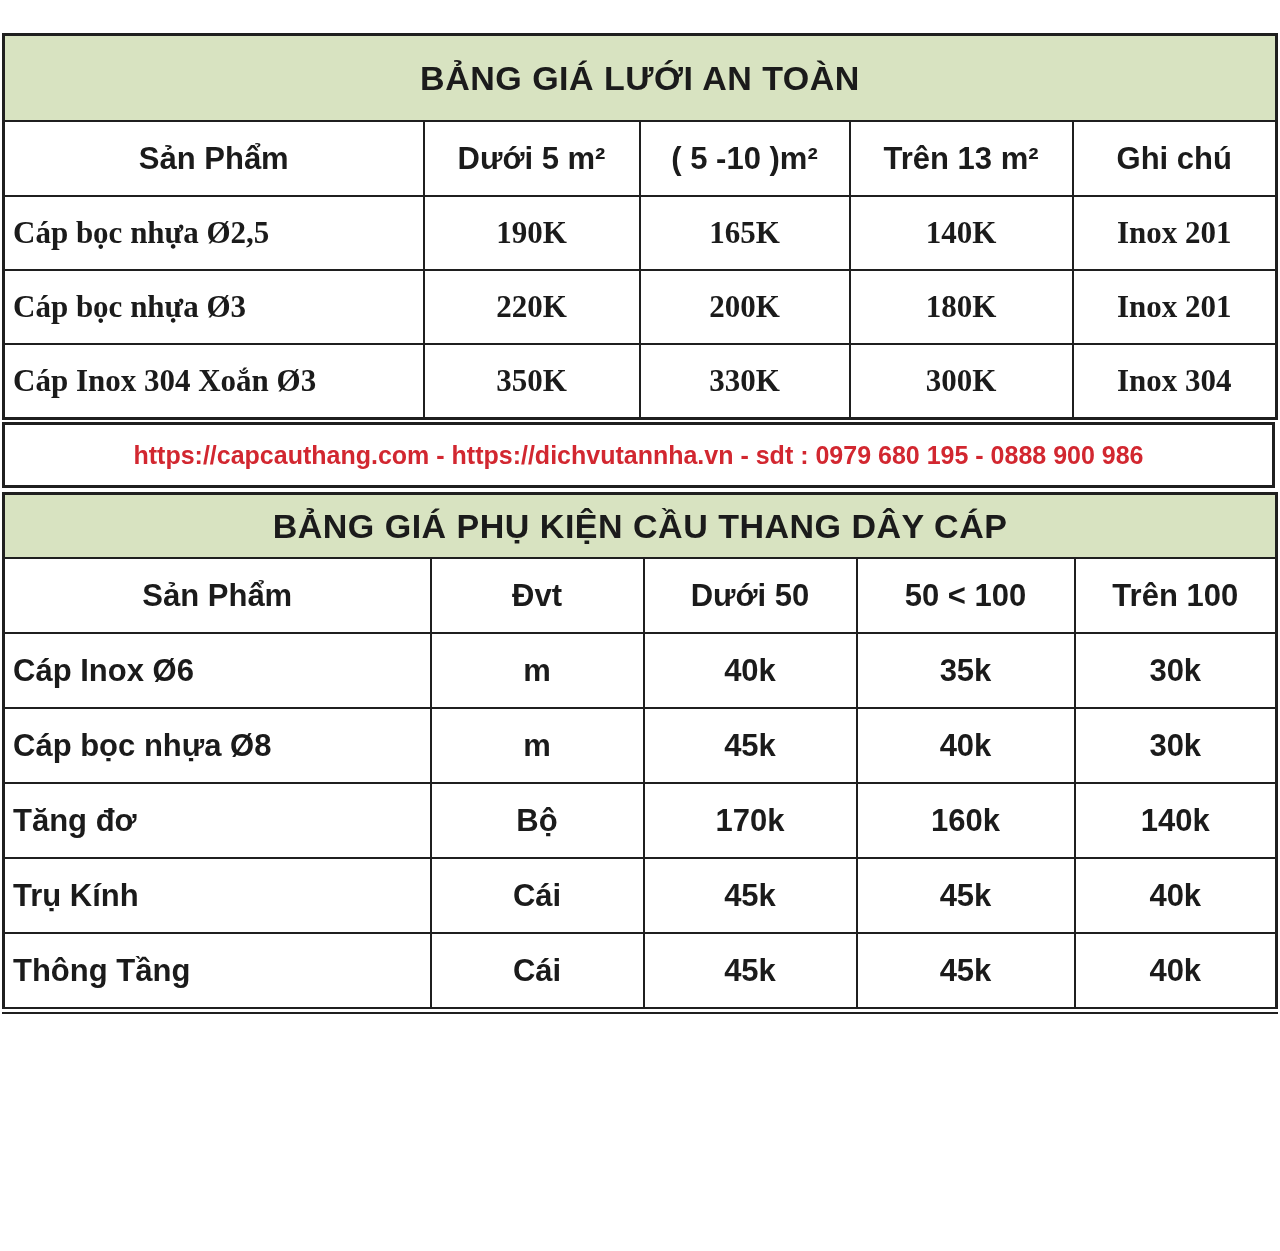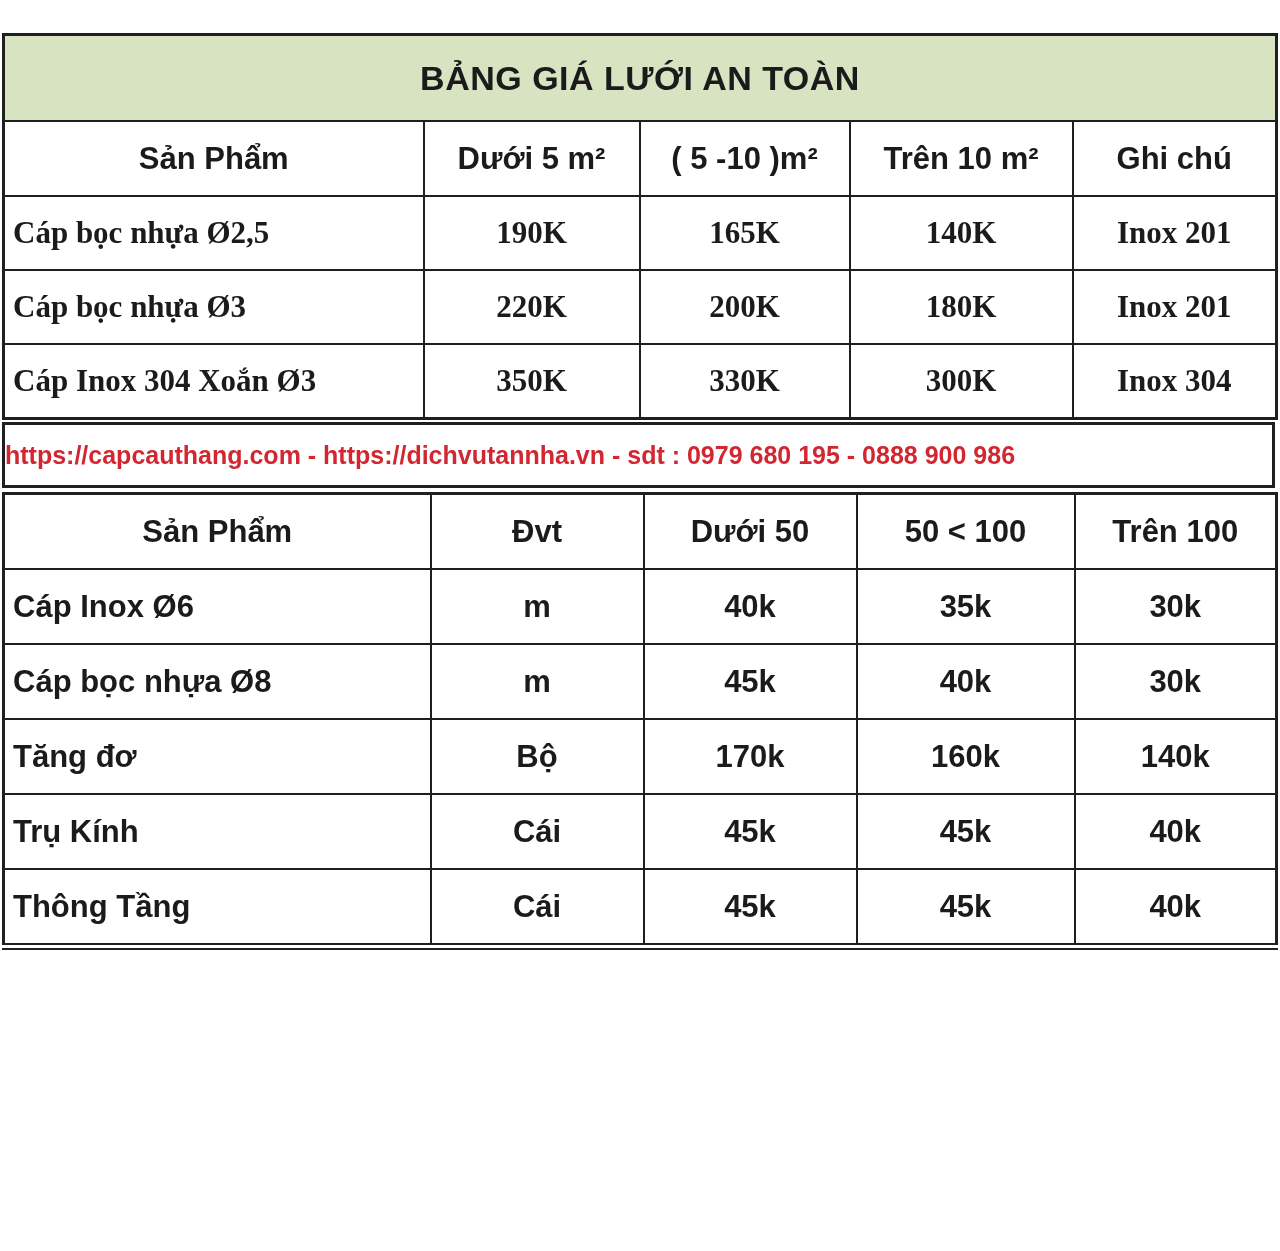--- a/index.html
+++ b/index.html
@@ -55,20 +55,21 @@
   td.left {
     text-align: left;
     padding-left: 8px;
   }
   .contact-box {
     margin-top: 2px;
     border: 3px solid #1f1f1f;
     height: 60px;
     display: flex;
     align-items: center;
+    justify-content: center;
     background: #ffffff;
   }
   .contact-text {
     color: #d22730;
     font-size: 25px;
     font-weight: bold;
     white-space: nowrap;
   }
   .gap { height: 4px; }
   .t2 { border-bottom: 7px double #1f1f1f; }
@@ -87,21 +88,21 @@
         <col style="width:204px">
     </colgroup>
     <tbody>
       <tr>
         <td class="title-cell t1-title" colspan="5">BẢNG GIÁ LƯỚI AN TOÀN</td>
       </tr>
       <tr class="t1-head">
         <td>Sản Phẩm</td>
         <td>Dưới 5 m²</td>
         <td>( 5 -10 )m²</td>
-        <td>Trên 10 m²</td>
+        <td>Trên 13 m²</td>
         <td>Ghi chú</td>
       </tr>
       <tr class="t1-row">
         <td class="left">Cáp bọc nhựa Ø2,5</td>
         <td>190K</td>
         <td>165K</td>
         <td>140K</td>
         <td>Inox 201</td>
       </tr>
       <tr class="t1-row">
@@ -129,20 +130,23 @@
 
   <table class="t2">
     <colgroup>
       <col style="width:427px">
         <col style="width:213px">
         <col style="width:213px">
         <col style="width:218px">
         <col style="width:202px">
     </colgroup>
     <tbody>
+      <tr>
+        <td class="title-cell t2-title" colspan="5">BẢNG GIÁ PHỤ KIỆN CẦU THANG DÂY CÁP</td>
+      </tr>
       <tr class="t2-head">
         <td>Sản Phẩm</td>
         <td>Đvt</td>
         <td>Dưới 50</td>
         <td>50 &lt; 100</td>
         <td>Trên 100</td>
       </tr>
       <tr class="t2-row">
         <td class="left">Cáp Inox Ø6</td>
         <td>m</td>

